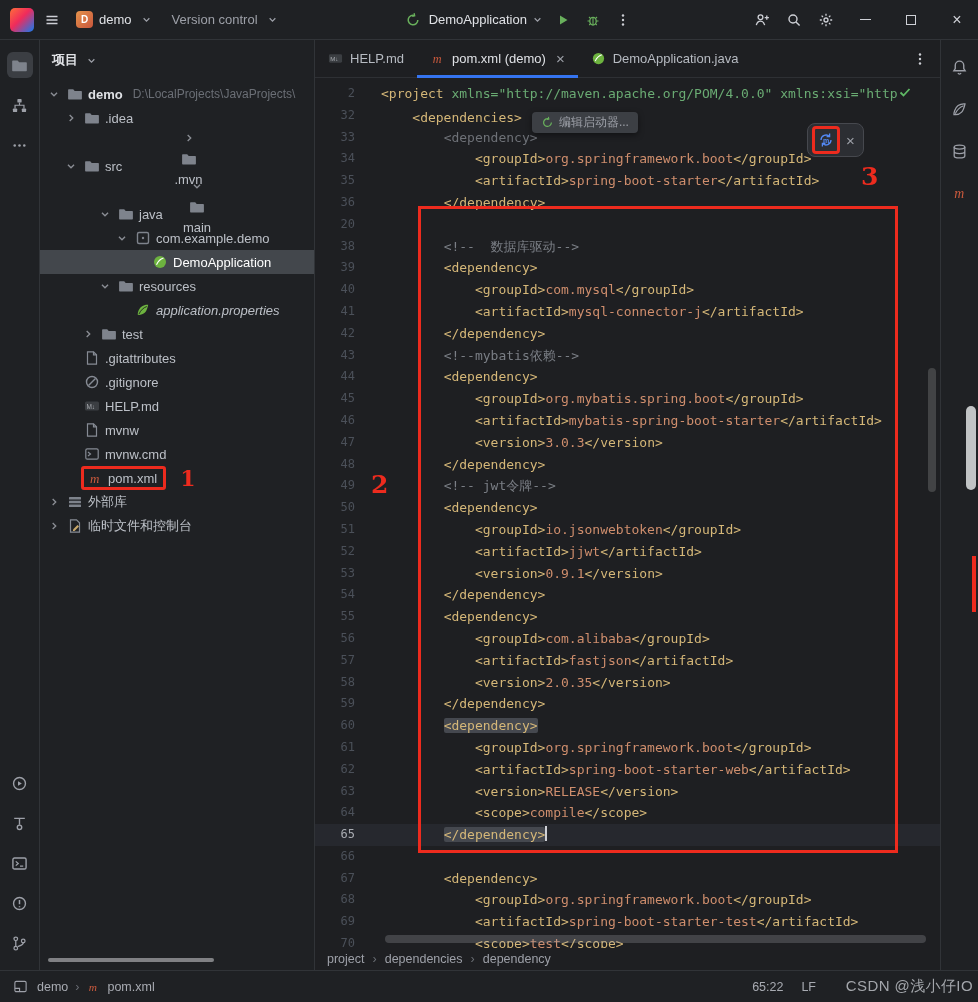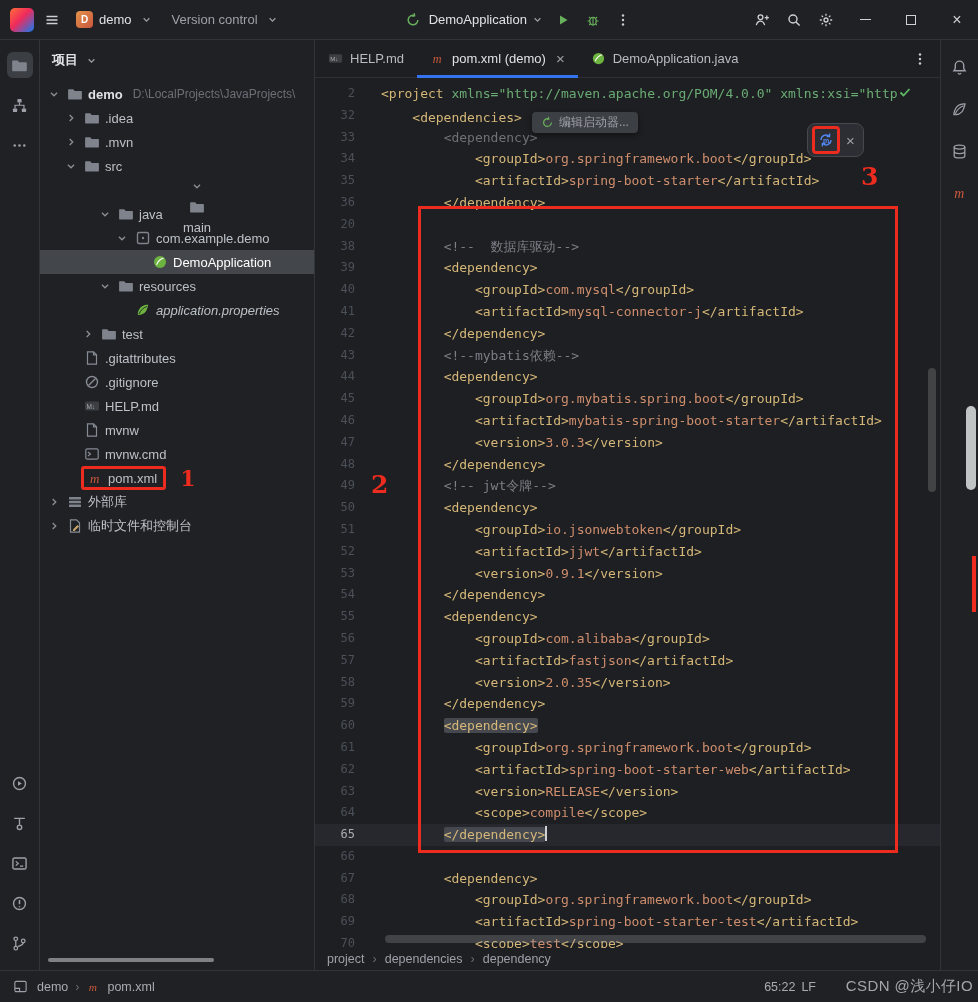--- a/index.html
+++ b/index.html
@@ -123,21 +123,21 @@
     padding:0 12px;font-size:12.5px;color:var(--dim);background:var(--bg)}
   .bc-sep{color:var(--dimmer)}
   .bc-item{cursor:pointer}
 
   
   .statusbar{position:absolute;left:0;bottom:0;right:0;height:32px;background:var(--chrome);
     border-top:1px solid var(--border);display:flex;align-items:center;justify-content:space-between;
     padding:0 10px;font-size:12.5px;color:#a8abb2}
   .sb-left{display:flex;align-items:center;gap:7px}
   .sb-left .sicon{width:20px;height:20px}.sb-left .sicon svg{width:15px;height:15px}
-  .sb-right{display:flex;align-items:center;gap:6px;margin-right:152px}
+  .sb-right{display:flex;align-items:center;gap:18px;margin-right:152px}
   .sb-sep{color:var(--dimmer)}
   .sb-item{cursor:pointer}
   .sb-left .icon svg{width:14px;height:14px}
 
   .watermark{position:absolute;right:5px;top:977px;font-size:15px;color:#a3a6ab;letter-spacing:.4px;z-index:10}
   .white-thumb{position:absolute;left:966px;top:406px;width:10px;height:84px;background:#dee0e2;
     border-radius:5px;opacity:.85;z-index:9}
   .red-stripe{position:absolute;left:972px;top:556px;width:4px;height:56px;background:var(--red);z-index:9}
 </style>
 </head>
@@ -325,21 +325,21 @@
               <path d="M6.5 4.5L10 8l-3.5 3.5" stroke="currentColor" stroke-width="1.5" fill="none"></path>
             </svg>
           </span>
           <span class="icon folder">
             <svg viewBox="0 0 16 16" aria-hidden="true">
               <path d="M1.8 3.2h4.4l1.5 1.8h6.5a.7.7 0 0 1 .7.7v7a.7.7 0 0 1-.7.7H1.8a.7.7 0 0 1-.7-.7V3.9a.7.7 0 0 1 .7-.7z" fill="#7e838c"></path>
             </svg>
           </span>
           <span class="tlabel">.idea</span>
         </div>
-        <div class="trow" style="padding-left: 23px;">
+        <div class="trow" style="padding-left: 23px; flex-direction: column;">
           <span class="chev">
             <svg viewBox="0 0 16 16" aria-hidden="true">
               <path d="M6.5 4.5L10 8l-3.5 3.5" stroke="currentColor" stroke-width="1.5" fill="none"></path>
             </svg>
           </span>
           <span class="icon folder">
             <svg viewBox="0 0 16 16" aria-hidden="true">
               <path d="M1.8 3.2h4.4l1.5 1.8h6.5a.7.7 0 0 1 .7.7v7a.7.7 0 0 1-.7.7H1.8a.7.7 0 0 1-.7-.7V3.9a.7.7 0 0 1 .7-.7z" fill="#7e838c"></path>
             </svg>
           </span>

